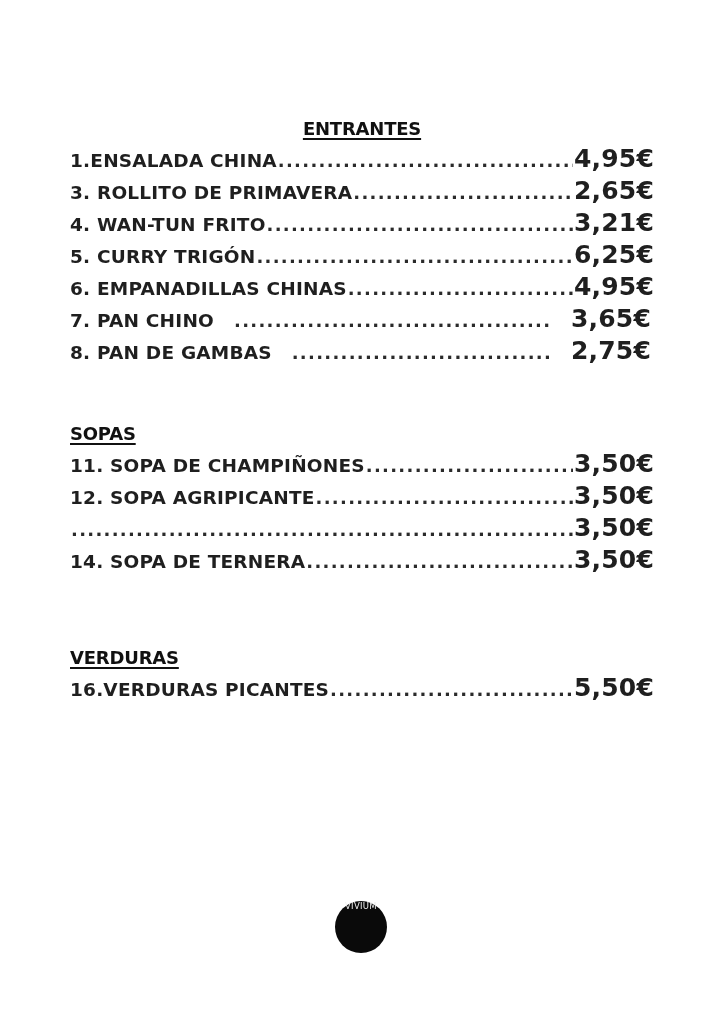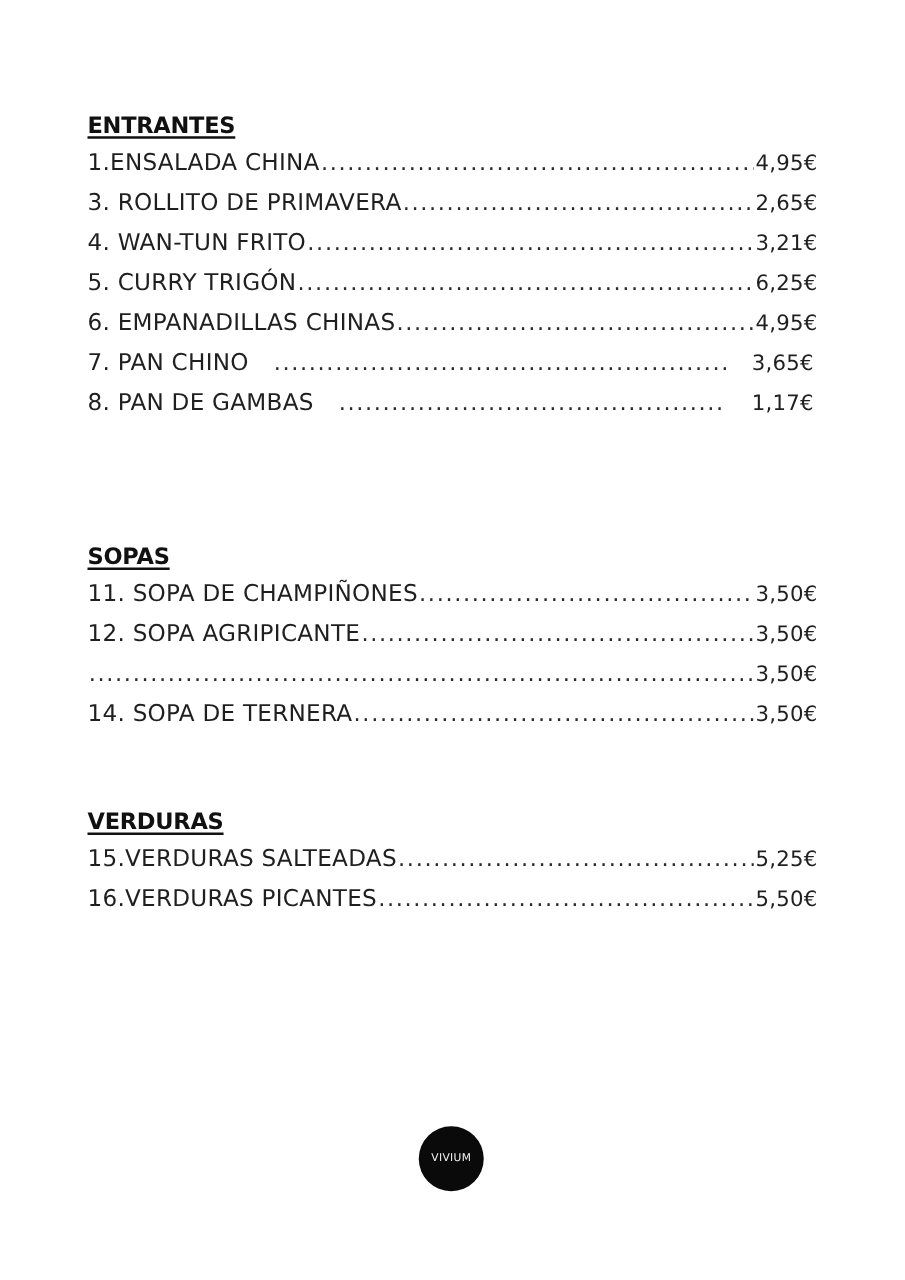--- a/index.html
+++ b/index.html
@@ -37,21 +37,21 @@
     height: 28px;
     line-height: 28px;
     color: #111;
   }
   .item {
     display: flex;
     align-items: baseline;
     height: 32px;
     line-height: 32px;
     font-size: 19px;
-    font-weight: 400;
+    font-weight: 700;
     letter-spacing: 0.2px;
     color: #1f1f1f;
     white-space: nowrap;
     overflow: hidden;
   }
   .item-name {
     flex: 0 0 auto;
     font-family: "DejaVu Sans", sans-serif;
     font-size: 18.5px;
     transform-origin: left center;
@@ -62,38 +62,38 @@
     margin: 0 1px;
     font-size: 18px;
     letter-spacing: 1.3px;
     color: #2a2a2a;
   }
   .item-dots::before {
     content: "........................................................................................................................................................";
   }
   .item-price {
     flex: 0 0 auto;
-    font-size: 17px;
+    font-size: 25px;
   }
   .item.short-right { margin-right: 3px; gap: 19px; }
 
-  #sec-entrantes { top: 87px; }
-  #sec-sopas { top: 432px; }
+  #sec-entrantes { top: 115px; text-align: center; }
+  #sec-sopas { top: 420px; }
   #sec-verduras { top: 644px; }
 
   .logo {
     position: absolute;
     left: 335px;
     top: 901px;
     width: 52px;
     height: 52px;
     border-radius: 50%;
     background: #0a0a0a;
     display: flex;
-    align-items: center;
+    align-items: flex-start;
     justify-content: center;
   }
   .logo span {
     color: #f2f2f2;
     font-family: "DejaVu Sans", sans-serif;
     font-size: 8.5px;
     letter-spacing: 0.3px;
   }
 </style>
 </head>
@@ -130,21 +130,21 @@
       <span class="item-price">4,95€</span>
     </div>
     <div class="item short-right">
       <span class="item-name">7. PAN CHINO</span>
       <span class="item-dots"></span>
       <span class="item-price">3,65€</span>
     </div>
     <div class="item short-right">
       <span class="item-name">8. PAN DE GAMBAS</span>
       <span class="item-dots"></span>
-      <span class="item-price">1,17€</span>
+      <span class="item-price">2,75€</span>
     </div>
   </div>
 
   <div class="section" id="sec-sopas">
     <div class="section-title">SOPAS</div>
 
     <div class="item">
       <span class="item-name">11. SOPA DE CHAMPIÑONES</span>
       <span class="item-dots"></span>
       <span class="item-price">3,50€</span>
@@ -162,25 +162,20 @@
       <span class="item-name">14. SOPA DE TERNERA</span>
       <span class="item-dots"></span>
       <span class="item-price">3,50€</span>
     </div>
   </div>
 
   <div class="section" id="sec-verduras">
     <div class="section-title">VERDURAS</div>
 
     <div class="item">
-      <span class="item-name">15.VERDURAS SALTEADAS</span>
-      <span class="item-dots"></span>
-      <span class="item-price">5,25€</span>
-    </div>
-    <div class="item">
       <span class="item-name">16.VERDURAS PICANTES</span>
       <span class="item-dots"></span>
       <span class="item-price">5,50€</span>
     </div>
   </div>
 
   <div class="logo">
     <span>VIVIUM</span>
   </div>
 

